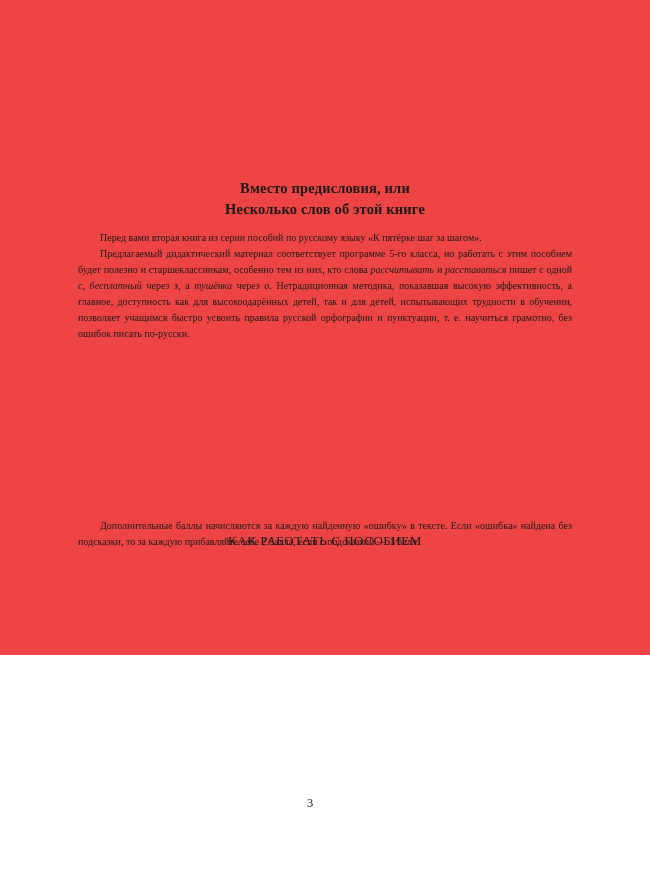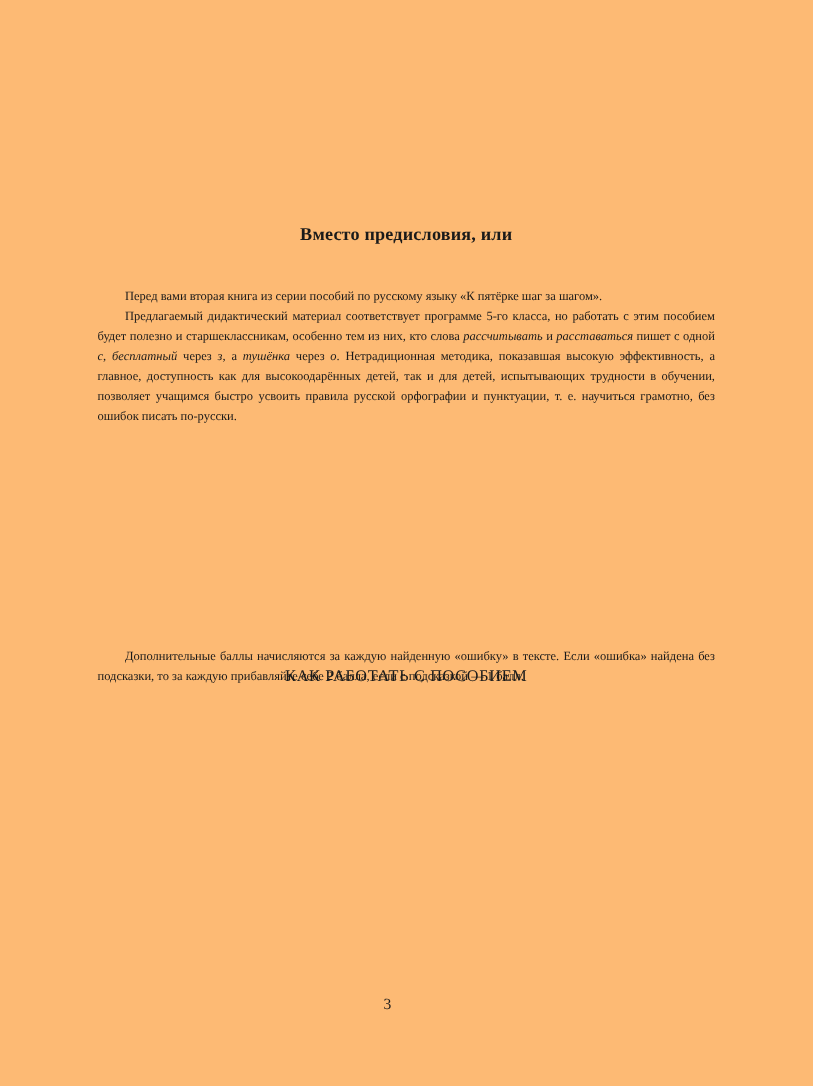--- a/index.html
+++ b/index.html
@@ -16,22 +16,22 @@
     font-family: "Liberation Serif", "DejaVu Serif", serif;
     color: #1a1a1a;
     -webkit-font-smoothing: antialiased;
   }
 
   .page {
     position: absolute;
     left: 0;
     top: 0;
     width: 650px;
-    height: 869px;
-    background: #fdba74;
+    height: 655px;
+    background: #ef4444;
   }
 
   .text-block {
     position: absolute;
     left: 78px;
     top: 0;
     width: 494px;
   }
 
   .doc-title {
@@ -103,20 +103,21 @@
   }
 </style>
 </head>
 <body>
 
 <div class="page">
   <div class="text-block">
 
     <h1 class="doc-title">
       <span class="tline">Вместо предисловия, или</span>
+      <span class="tline">Несколько слов об этой книге</span>
     </h1>
 
     <div class="body-flow">
       <p class="para"><span>Перед вами вторая книга из серии пособий по русскому языку «К пятёрке шаг за шагом».</span></p>
 
       <p class="para"><span>Предлагаемый дидактический материал соответствует программе 5-го класса, но работать с этим пособием будет полезно и старшеклассникам, особенно тем из них, кто слова </span><em>рассчитывать</em><span> и </span><em>расставаться</em><span> пишет с одной </span><em>с</em><span>, </span><em>бесплатный</em><span> через </span><em>з</em><span>, а </span><em>тушёнка</em><span> через </span><em>о</em><span>. Нетрадиционная методика, показавшая высокую эффективность, а главное, доступность как для высокоодарённых детей, так и для детей, испытывающих трудности в обучении, позволяет учащимся быстро усвоить правила русской орфографии и пунктуации, т. е. научиться грамотно, без ошибок писать по-русски.</span></p>
     </div>
 
     <h2 class="section-heading">КАК РАБОТАТЬ С ПОСОБИЕМ</h2>
 

